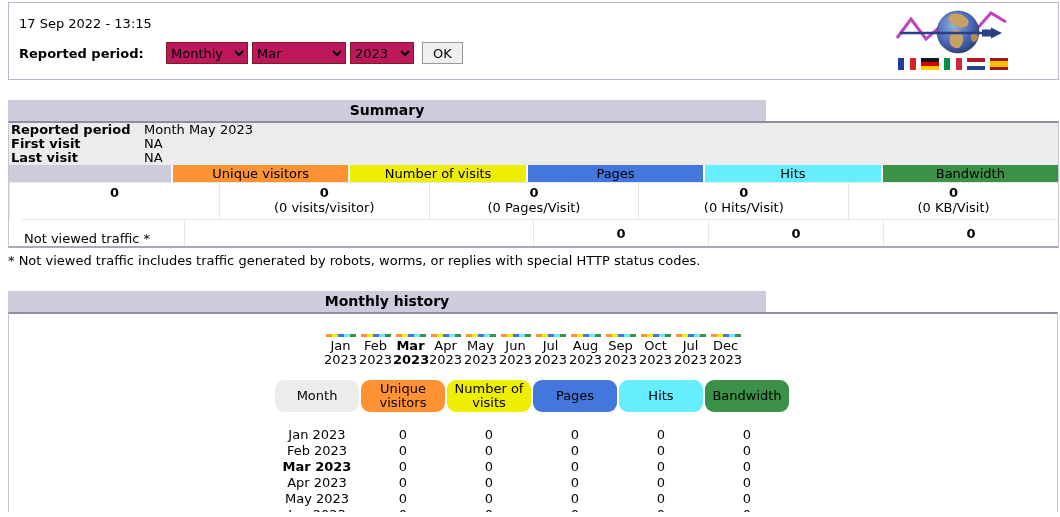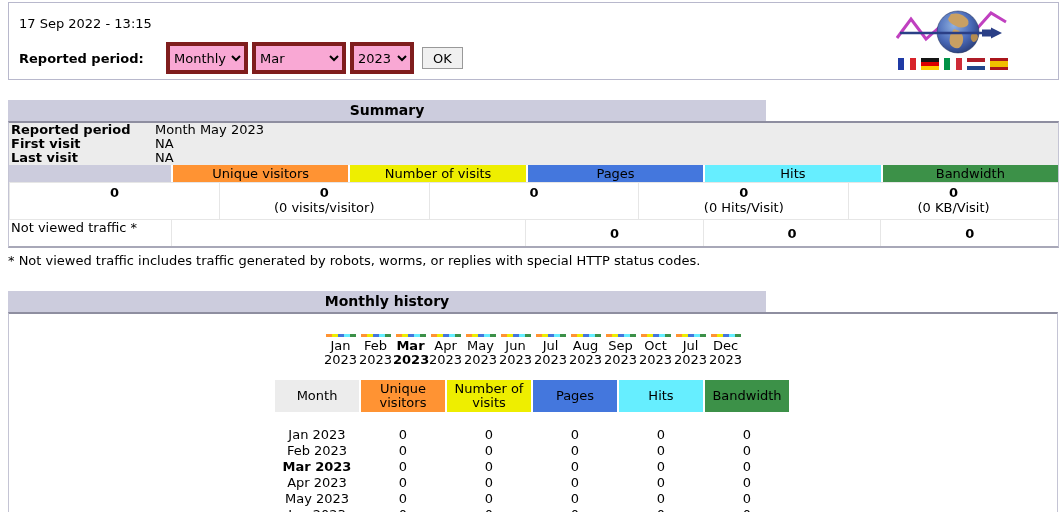--- a/index.html
+++ b/index.html
@@ -13,21 +13,21 @@
   
   .top-frame {
     position:relative; margin:2px 1px 0 8px; height:78px;
     border:1px solid #b8b8cc; background:#fff;
   }
   .tf-row { display:flex; align-items:center; }
   .tf-row1 { padding:13px 0 0 10px; }
   .tf-row2 { padding:11px 0 0 10px; }
   .tf-label { font-weight:bold; width:147px; }
   .tf-value { }
-  select { font-family:inherit; font-size:13px; height:32px; margin-right:4px; background:#f9a8d4; border:4px solid #7f1d1d; }
+  select { font-family:inherit; font-size:13px; height:22px; margin-right:4px; background:#be185d; border:1px solid #7f1d1d; }
   #period-select { width:82px; }
   #month-select  { width:94px; }
   #year-select   { width:64px; }
   .ok-btn {
     font-family:inherit; font-size:13px; height:22px; padding:0 10px; margin-left:4px;
     background:#f0f0f0; border:1px solid #999; cursor:pointer;
   }
   .logo-area { position:absolute; top:4px; right:44px; width:122px; text-align:center; }
   .flags { display:flex; justify-content:center; gap:5px; margin-top:1px; }
   .flag { display:inline-block; width:18px; height:12px; cursor:pointer; }
@@ -43,31 +43,31 @@
   }
   .summary-title { margin-top:20px; }
   .mh-title { margin-top:23px; }
   
   .summary-box {
     margin-left:8px; width:1051px;
     border-top:2px solid #8e8ea0; border-left:1px solid #c4c4d4;
     border-right:1px solid #c4c4d4; border-bottom:2px solid #a8a8b8;
   }
   .info-row { display:flex; background:#ececec; line-height:14px; }
-  .info-label { width:146px; font-weight:bold; padding-left:2px; }
+  .info-label { width:135px; font-weight:bold; padding-left:2px; }
   .hdr-row { display:flex; height:17px; }
   .hdr-first { width:162px; background:#ccccdd; }
   .hdr-cell { flex:1; text-align:center; border-left:2px solid #fff; padding-top:1px; font-size:13px; }
   .data-row { display:flex; background:#fff; border-top:1px solid #e6e6e6; }
   .row-label { width:162px; display:flex; align-items:center; padding-left:2px; }
   .data-cell { flex:1; text-align:center; border-left:1px solid #e6e6e6; padding:2px 0; line-height:15px; }
   .data-cell .v { font-weight:bold; }
   .data-cell .sub { font-weight:normal; }
   .viewed-row { min-height:37px; }
-  .notviewed-row { height:27px; align-items:flex-start; }
+  .notviewed-row { height:27px; align-items:flex-end;margin-left:13px; }
   .nv-cell { display:flex; align-items:center; justify-content:center; font-weight:bold; height:100%; }
   .nv-empty { flex:2; border-left:1px solid #e6e6e6; height:100%; }
   .footnote { margin:5px 0 6px 8px; }
   
   .mh-box {
     margin-left:8px; width:1050px; height:200px; background:#fff; overflow:hidden;
     border-top:2px solid #8e8ea0; border-left:1px solid #c4c4d4; border-right:1px solid #c4c4d4;
     padding-top:11px; text-align:center;
   }
   .chart { display:inline-block; }
@@ -75,21 +75,21 @@
   .month-col { width:35px; }
   .stub { display:flex; justify-content:center; margin-bottom:2px; }
   .seg { width:6px; height:3px; display:inline-block; }
   .mlabel { line-height:14px; font-size:13px; }
   .mlabel.bold { font-weight:bold; }
   .mh-table { margin-top:13px; }
   .mh-header { display:flex; justify-content:center; }
   .mh-hcell {
     width:84px; margin-right:2px; height:32px;
     display:flex; align-items:center; justify-content:center;
-    font-size:13px; line-height:14px; padding:0 3px;
+    font-size:13px; line-height:14px; padding:0 3px;border-radius:9px;
   }
   .mh-row { display:flex; justify-content:center; height:16px; align-items:center; margin-top:0; }
   .mh-row:first-of-type { margin-top:14px; }
   .mh-cell { width:84px; margin-right:2px; text-align:center; font-size:13px; }
   .mh-row.bold .mh-cell-month { font-weight:bold; }
 </style>
 </head>
 <body>
 
 <div class="top-frame">
@@ -170,20 +170,21 @@
     <div style="display:flex;flex:5" id="viewed-cells">
         <div class="data-cell">
           <div class="v">0</div>
         </div>
         <div class="data-cell">
           <div class="v">0</div>
           <div class="sub">(0 visits/visitor)</div>
         </div>
         <div class="data-cell">
           <div class="v">0</div>
+          <div class="sub">(0 Pages/Visit)</div>
         </div>
         <div class="data-cell">
           <div class="v">0</div>
           <div class="sub">(0 Hits/Visit)</div>
         </div>
         <div class="data-cell">
           <div class="v">0</div>
           <div class="sub">(0 KB/Visit)</div>
         </div>
       </div>

